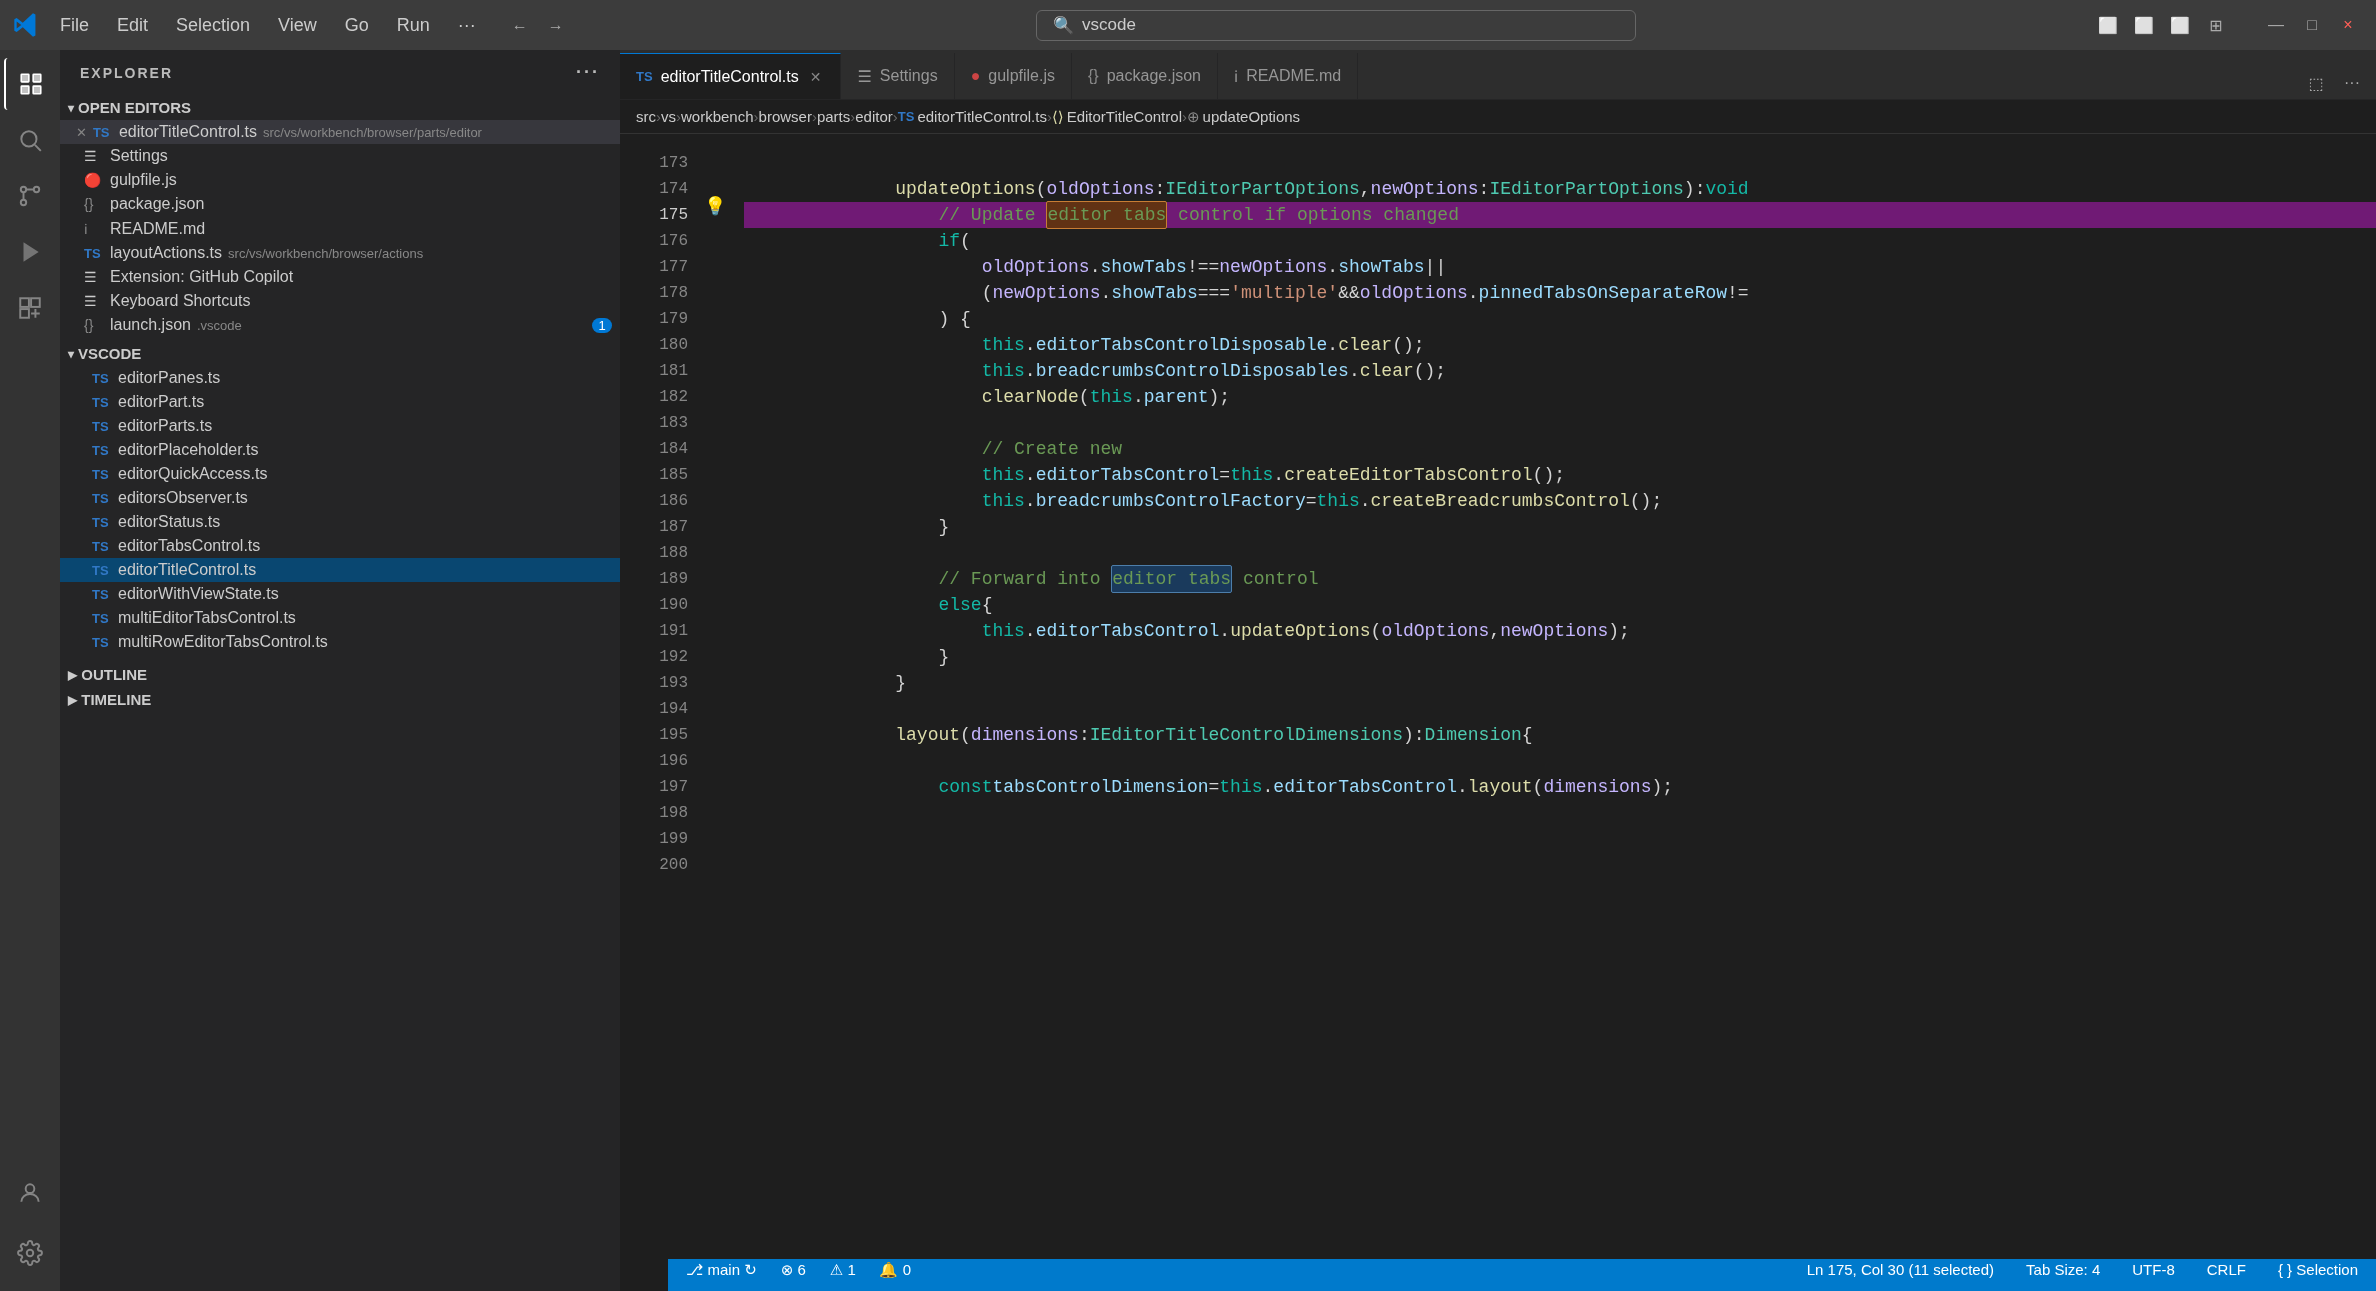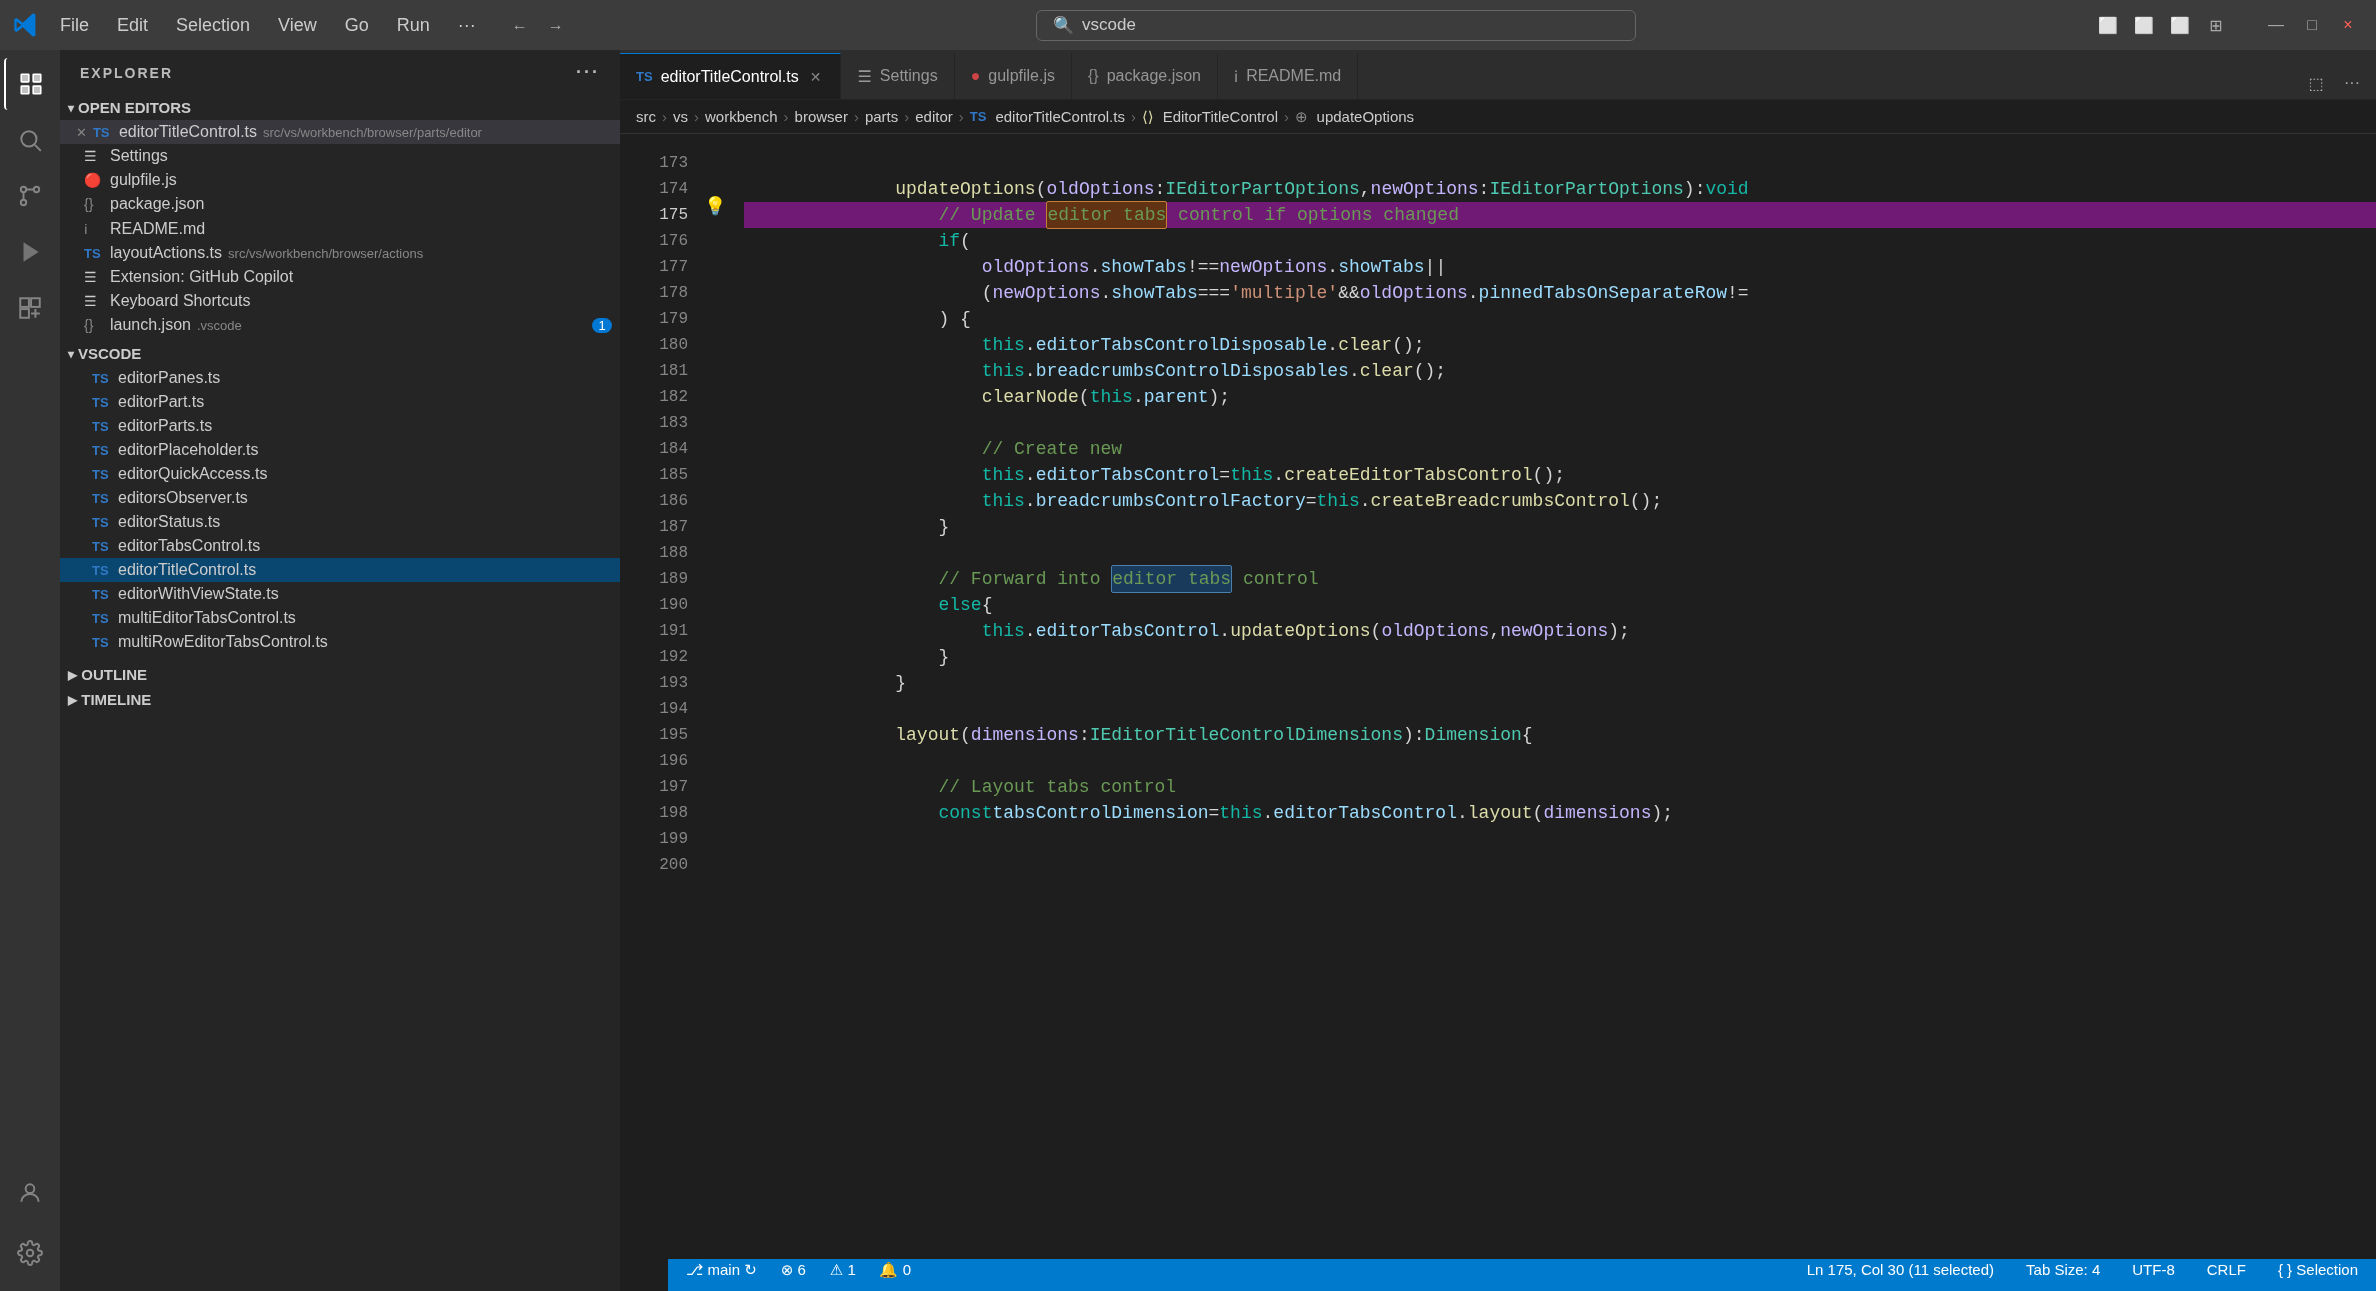--- a/index.html
+++ b/index.html
@@ -216,21 +216,20 @@
     .breadcrumb {
       height: 34px;
       background: #1e1e1e;
       display: flex;
       align-items: center;
       padding: 0 16px;
       font-size: 15px;
       color: #969696;
       flex-shrink: 0;
       border-bottom: 1px solid #333;
-      gap: 6px;
     }
     .breadcrumb-sep { color: #666; }
     .breadcrumb-item { color: #cccccc; cursor: pointer; }
     
     .code-editor {
       display: flex;
       flex: 1;
       overflow: hidden;
       font-family: 'Consolas', 'Courier New', monospace;
       font-size: 18px;
@@ -681,23 +680,20 @@
         </div>
         <div class="code-line">
           &nbsp;&nbsp;&nbsp;&nbsp;<span class="op">}</span>
         </div>
         <div class="code-line">&nbsp;</div>
         <div class="code-line">
           &nbsp;&nbsp;&nbsp;&nbsp;<span class="fn">layout</span><span class="op">(</span><span class="param">dimensions</span><span class="op">:</span> <span class="type">IEditorTitleControlDimensions</span><span class="op">):</span> <span class="type">Dimension</span> <span class="op">{</span>
         </div>
         <div class="code-line">&nbsp;</div>
         <div class="code-line">
-          &nbsp;&nbsp;&nbsp;&nbsp;&nbsp;&nbsp;&nbsp;&nbsp;<span class="cmt">// Layout tabs control</span>
-        </div>
-        <div class="code-line">
           &nbsp;&nbsp;&nbsp;&nbsp;&nbsp;&nbsp;&nbsp;&nbsp;<span class="kw">const</span> <span class="prop">tabsControlDimension</span> <span class="op">=</span> <span class="kw">this</span><span class="op">.</span><span class="prop">editorTabsControl</span><span class="op">.</span><span class="fn">layout</span><span class="op">(</span><span class="param">dimensions</span><span class="op">);</span>
         </div>
         <div class="code-line">&nbsp;</div>
       </div>
     </div>
 
     <div class="status-bar">
       <div class="status-left">
         <div class="status-item">
           <span>⎇</span>

